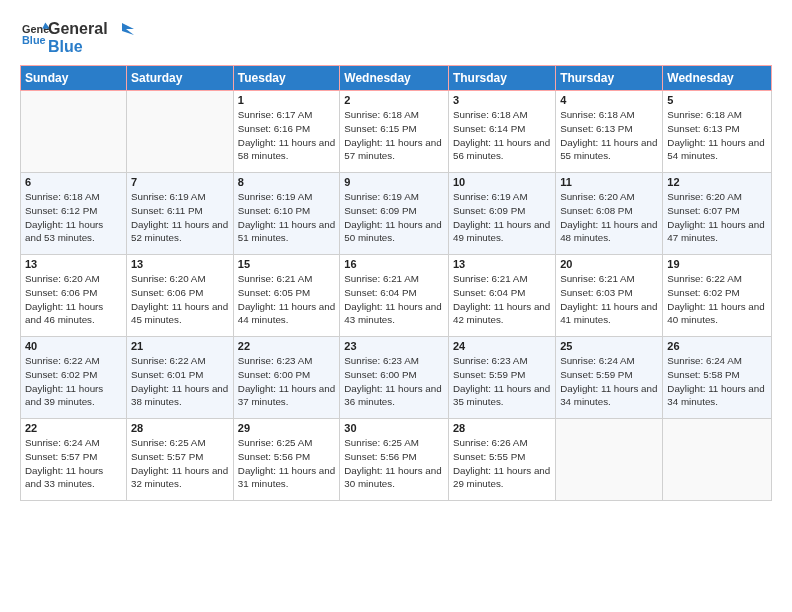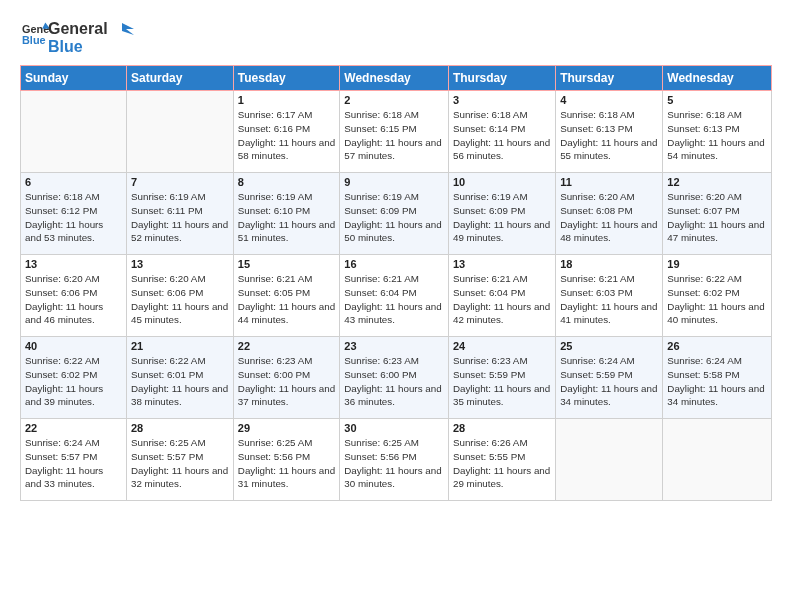--- a/index.html
+++ b/index.html
@@ -227,21 +227,21 @@
 Sunset: 6:04 PM
 Daylight: 11 hours and 43 minutes.</div>
           </td>
           <td>
             <span class="day-num">13</span>
             <div class="day-info" style="white-space: pre-line;">Sunrise: 6:21 AM
 Sunset: 6:04 PM
 Daylight: 11 hours and 42 minutes.</div>
           </td>
           <td>
-            <span class="day-num">18</span>
+            <span class="day-num">20</span>
             <div class="day-info" style="white-space: pre-line;">Sunrise: 6:21 AM
 Sunset: 6:03 PM
 Daylight: 11 hours and 41 minutes.</div>
           </td>
           <td>
             <span class="day-num">19</span>
             <div class="day-info" style="white-space: pre-line;">Sunrise: 6:22 AM
 Sunset: 6:02 PM
 Daylight: 11 hours and 40 minutes.</div>
           </td>

